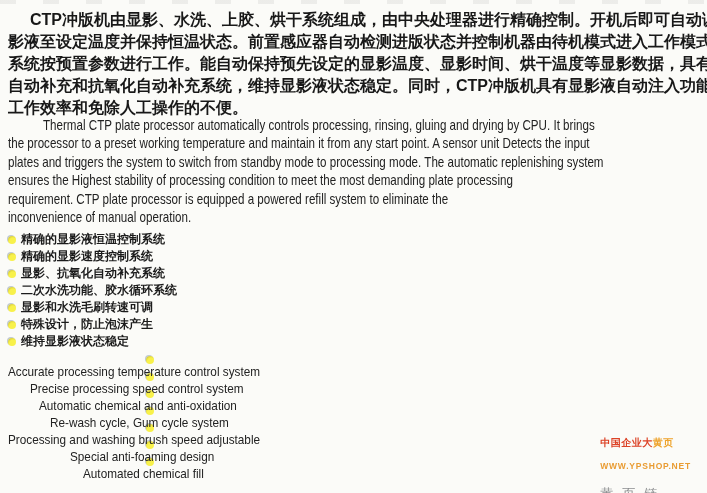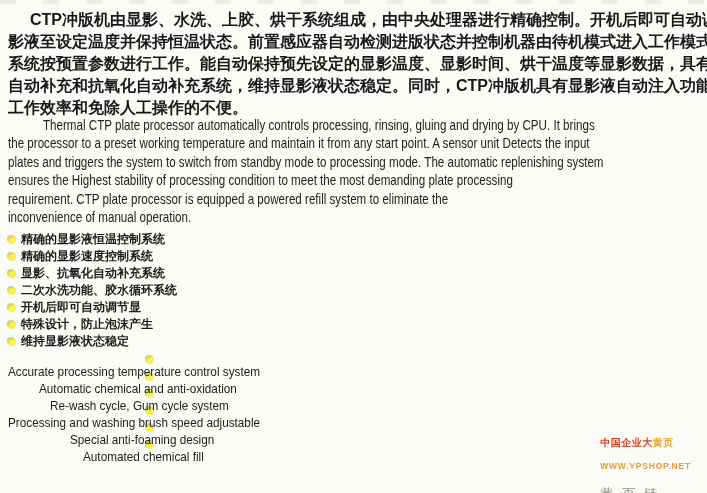--- a/index.html
+++ b/index.html
@@ -108,36 +108,40 @@
   <div class="item">
     <span class="dot"></span>
     <span class="txt">显影、抗氧化自动补充系统</span>
   </div>
   <div class="item">
     <span class="dot"></span>
     <span class="txt">二次水洗功能、胶水循环系统</span>
   </div>
   <div class="item">
     <span class="dot"></span>
-    <span class="txt">开机后即可自动调节显</span>
+    <span class="txt">显影和水洗毛刷转速可调</span>
   </div>
   <div class="item">
     <span class="dot"></span>
     <span class="txt">特殊设计，防止泡沫产生</span>
   </div>
   <div class="item">
     <span class="dot"></span>
     <span class="txt">维持显影液状态稳定</span>
   </div>
 </div>
 
 <div class="en-list">
   <div class="item">
     <span class="dot"></span>
     <span class="txt">Accurate processing temperature control system</span>
+  </div>
+  <div class="item">
+    <span class="dot"></span>
+    <span class="txt">Precise processing speed control system</span>
   </div>
   <div class="item">
     <span class="dot"></span>
     <span class="txt">Automatic chemical and anti-oxidation</span>
   </div>
   <div class="item">
     <span class="dot"></span>
     <span class="txt">Re-wash cycle, Gum cycle system</span>
   </div>
   <div class="item">

